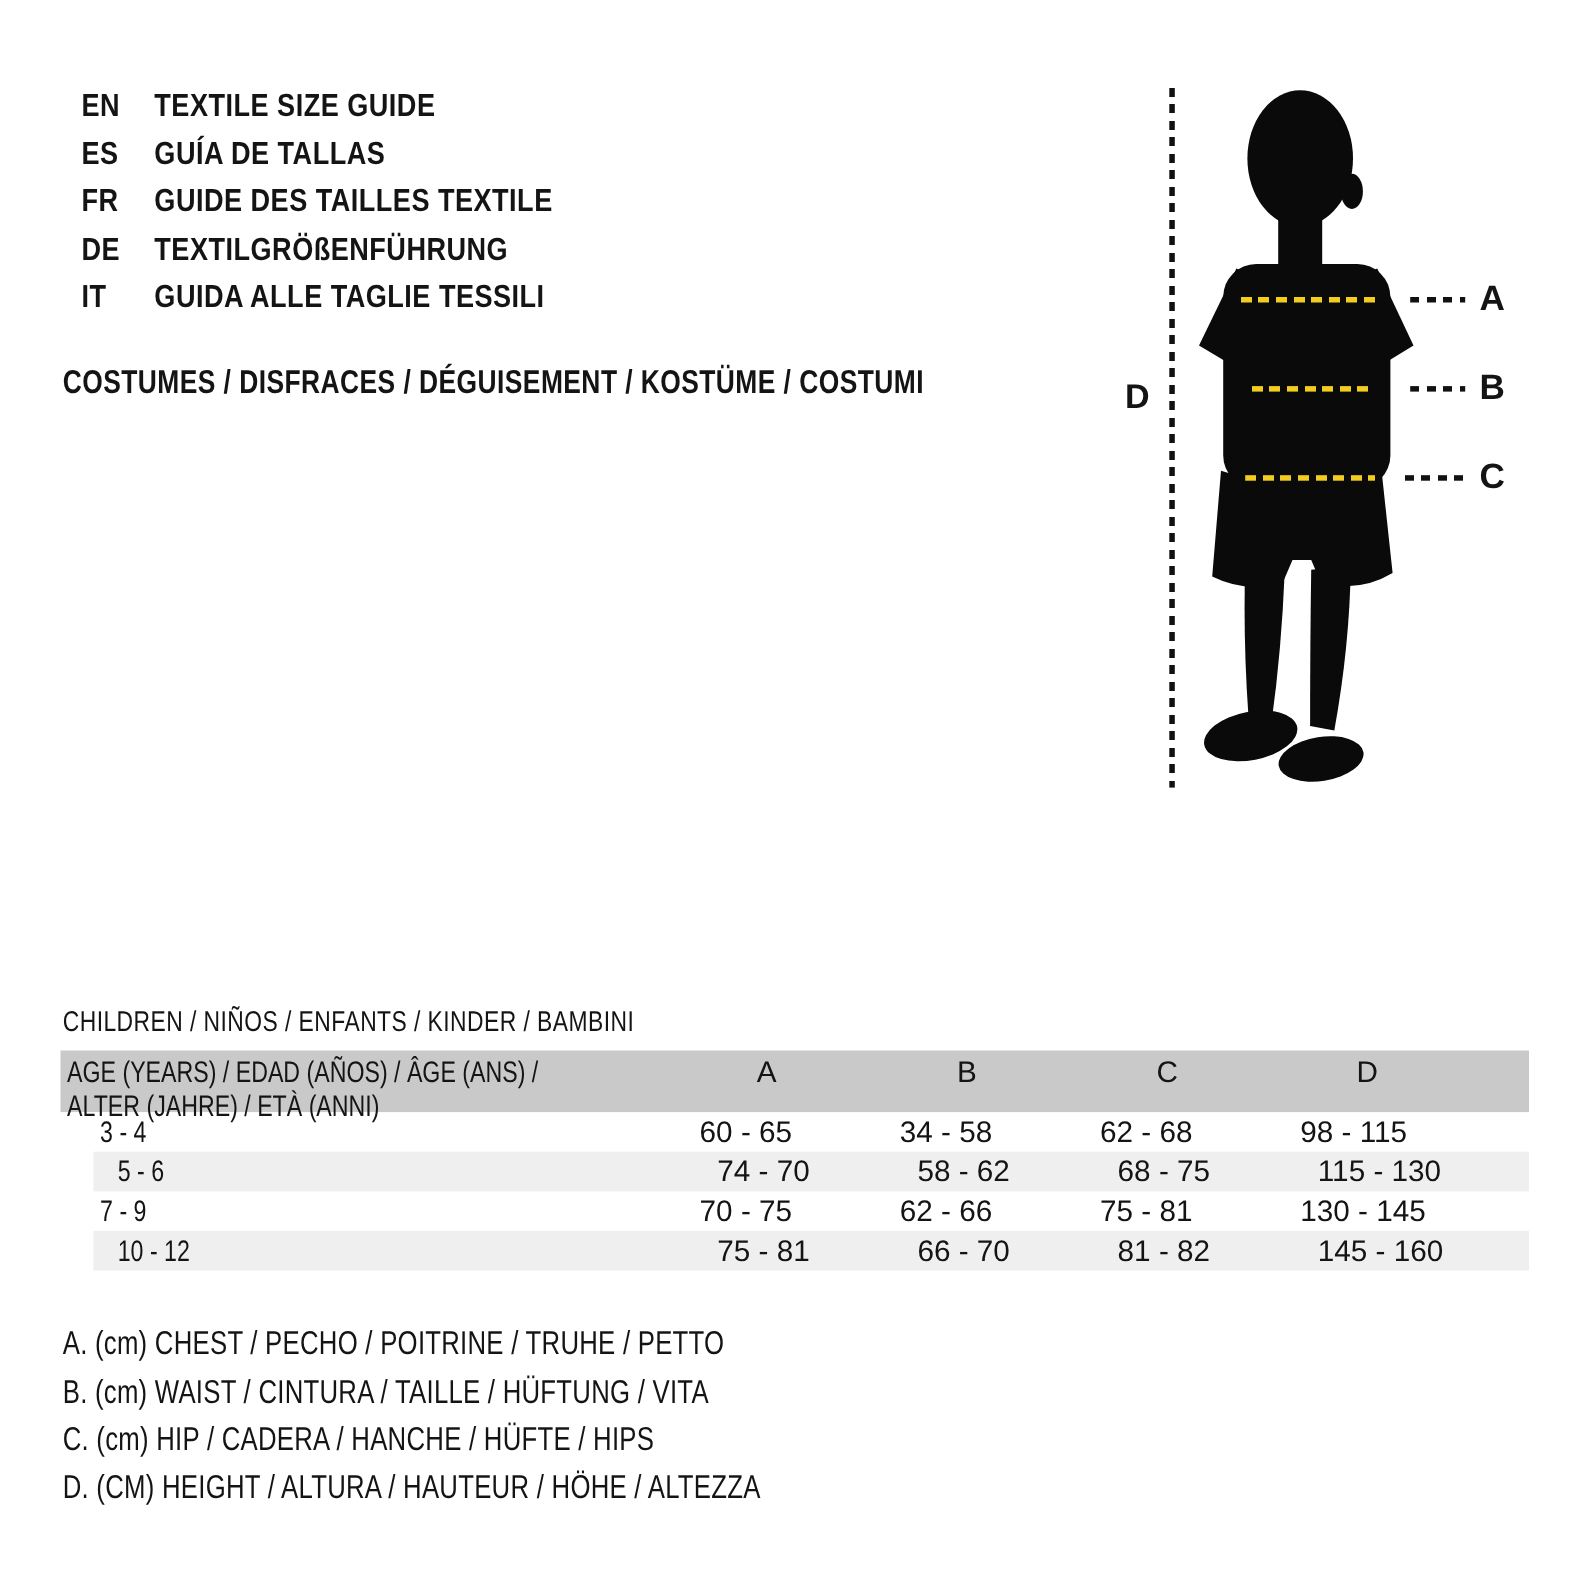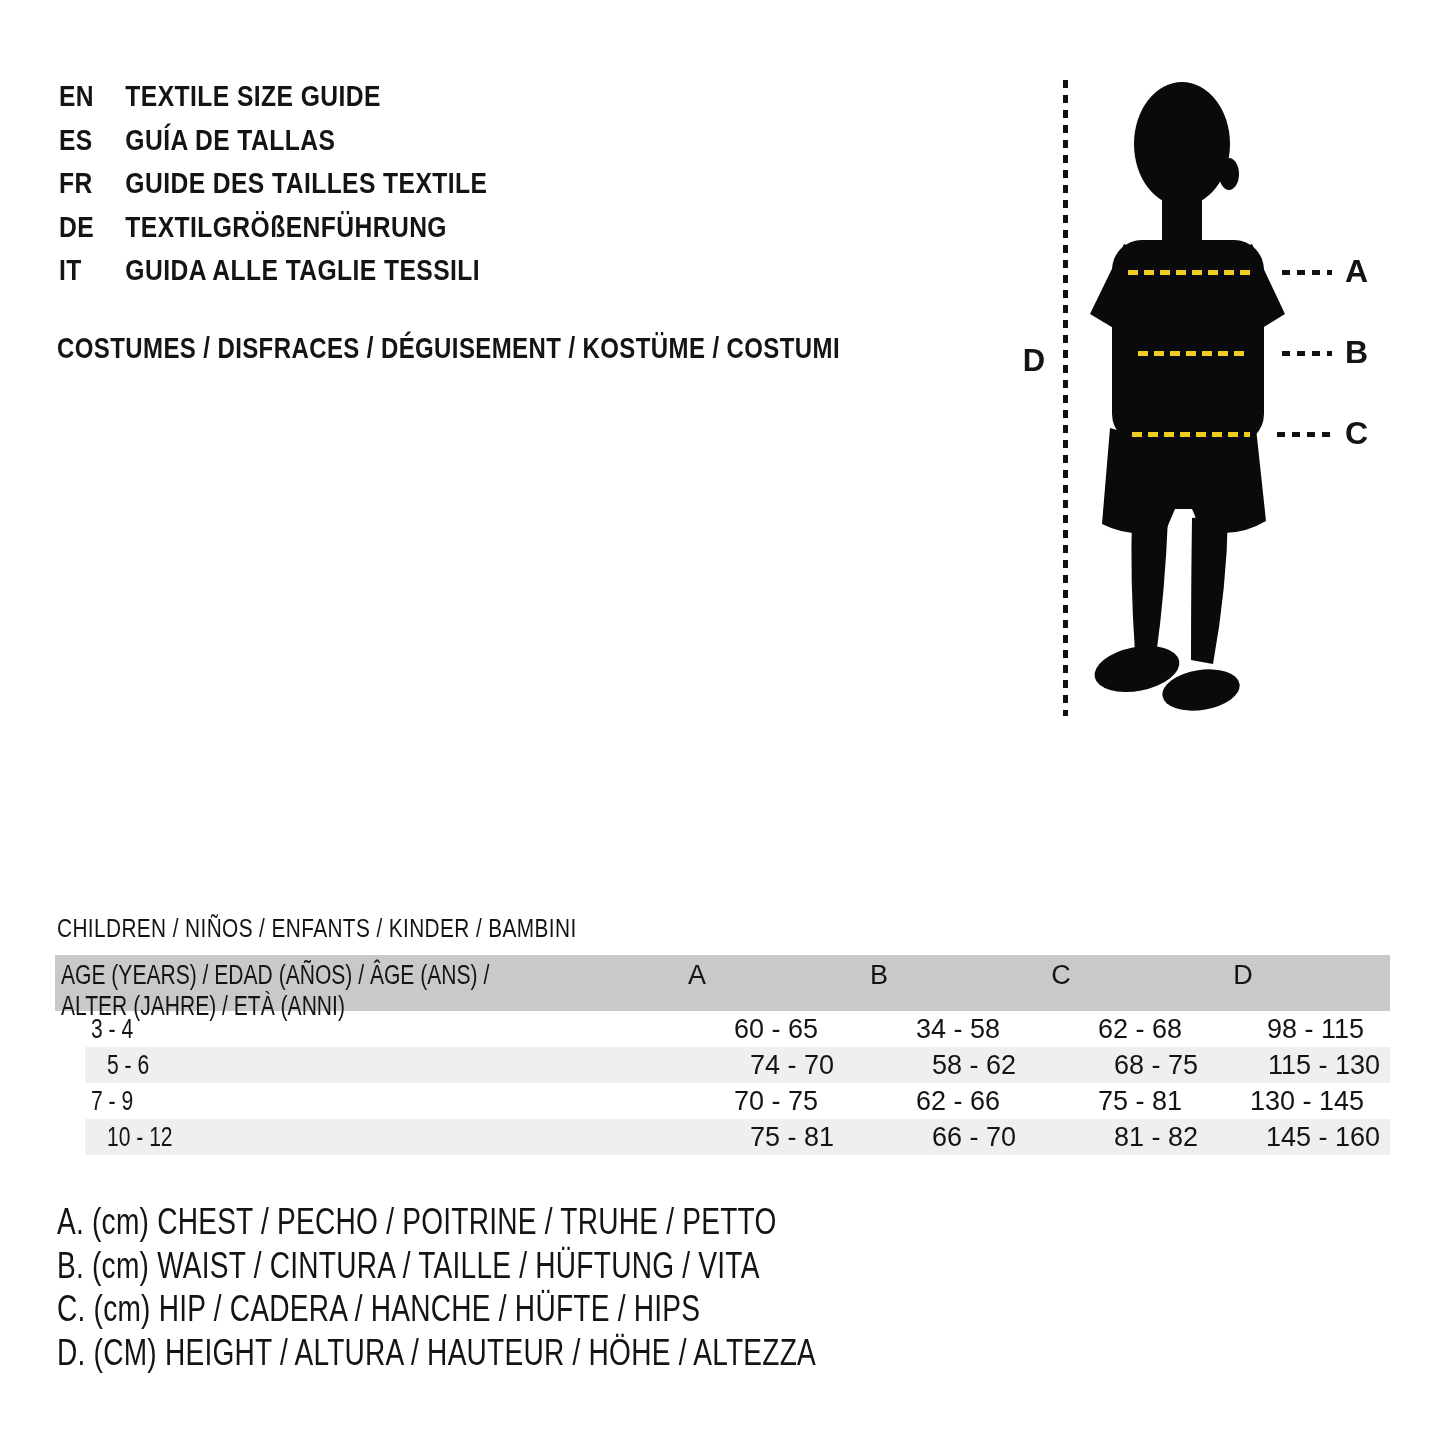--- a/index.html
+++ b/index.html
@@ -1,21 +1,21 @@
 <!DOCTYPE html>
 <html><head>
 <meta charset="utf-8">
 <style>
   html,body { margin:0; padding:0; background:#ffffff; }
   .page {
     position:relative; width:1445px; height:1444px; background:#ffffff;
     font-family:"Liberation Sans", sans-serif; color:#141414; overflow:hidden;
   }
   
-  .lang-block { position:absolute; left:59px; top:75px; }
+  .lang-block { position:absolute; left:74px; top:75px; }
   .lang-row {
     display:flex; line-height:43.5px; font-size:29px; letter-spacing:0.5px;
     transform:scaleX(0.85); transform-origin:left top; white-space:nowrap; font-weight:600;
   }
   .lang-code { width:78px; flex:0 0 78px; }
   
   .costumes {
     position:absolute; left:57px; top:332px; margin:0;
     font-size:30px; font-weight:700; line-height:32px; letter-spacing:0.5px;
     transform:scaleX(0.8); transform-origin:left top; white-space:nowrap;
@@ -50,23 +50,23 @@
   }
   .size-table { position:absolute; left:55px; top:955px; width:1335px; font-size:27px; }
   .trow { display:grid; grid-template-columns:551px 182px 182px 182px 182px 1fr; }
   .thead { background:#c9c9c9; height:56px; }
   .thead .col { padding-top:5px; line-height:31px; text-align:center; }
   .age-cell { padding:5px 0 0 6px; line-height:31px; }
   .squeeze { transform:scaleX(0.78); transform-origin:left top; white-space:nowrap; display:block; }
   .drow { height:36px; line-height:36px;margin-left:30px; }
   .drow.alt { background:#efefef;padding-left:16px; }
   .drow .age { padding-left:6px; }
-  .val { text-align:right; }
+  .val { text-align:left; }
   
-  .legend { position:absolute; left:57px; top:1200px; font-size:36px; line-height:43.7px; }
+  .legend { position:absolute; left:57px; top:1200px; font-size:30px; line-height:43.7px; }
   .legend-line { transform:scaleX(0.78); transform-origin:left top; white-space:nowrap; letter-spacing:0.3px; }
 </style>
 </head>
 <body>
 
 <div class="page">
 
   <section class="lang-block">
     <div class="lang-row">
       <span class="lang-code">EN</span>

